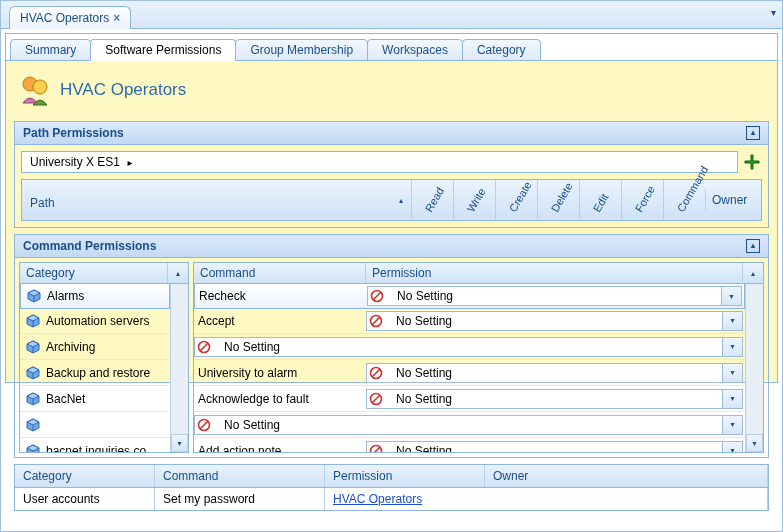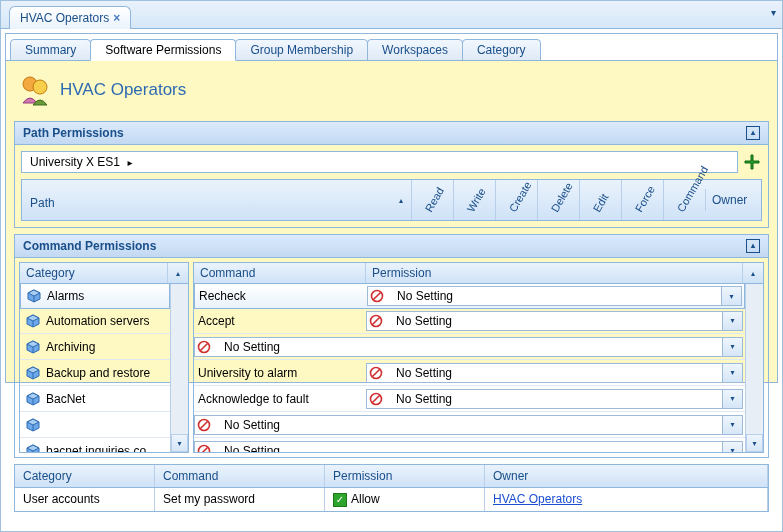--- a/index.html
+++ b/index.html
@@ -339,20 +339,21 @@
                             <circle cx="7" cy="7" r="5.5" fill="none" stroke="#d13030" stroke-width="1.6"></circle>
                             <line x1="3.2" y1="10.8" x2="10.8" y2="3.2" stroke="#d13030" stroke-width="1.6"></line>
                           </svg>
                         </span>
                         <span class="lbl">No Setting</span>
                         <span class="ddb">▾</span>
                       </div>
                     </div>
                   </div>
                   <div class="row">
+                    <div class="cmd-c">Add action note</div>
                     <div class="perm-c">
                       <div class="perm-dd">
                         <span class="ico">
                           <svg width="14" height="14" viewBox="0 0 14 14">
                             <circle cx="7" cy="7" r="5.5" fill="none" stroke="#d13030" stroke-width="1.6"></circle>
                             <line x1="3.2" y1="10.8" x2="10.8" y2="3.2" stroke="#d13030" stroke-width="1.6"></line>
                           </svg>
                         </span>
                         <span class="lbl">No Setting</span>
                         <span class="ddb">▾</span>
@@ -373,23 +374,20 @@
     <div class="summary-table">
       <div class="r h">
         <div class="c c-cat"><span>Category</span></div>
         <div class="c c-cmd"><span>Command</span></div>
         <div class="c c-perm"><span>Permission</span></div>
         <div class="c c-own"><span>Owner</span></div>
       </div>
       <div class="r">
         <div class="c c-cat">User accounts</div>
         <div class="c c-cmd">Set my password</div>
-        <div class="c c-perm">
-          <span class="allow-ico">✓</span><span>Allow</span>
-        </div>
         <div class="c c-own">
           <span class="link">HVAC Operators</span>
         </div>
       </div>
     </div>
 
   </div>
 </div>
 </div>
 

